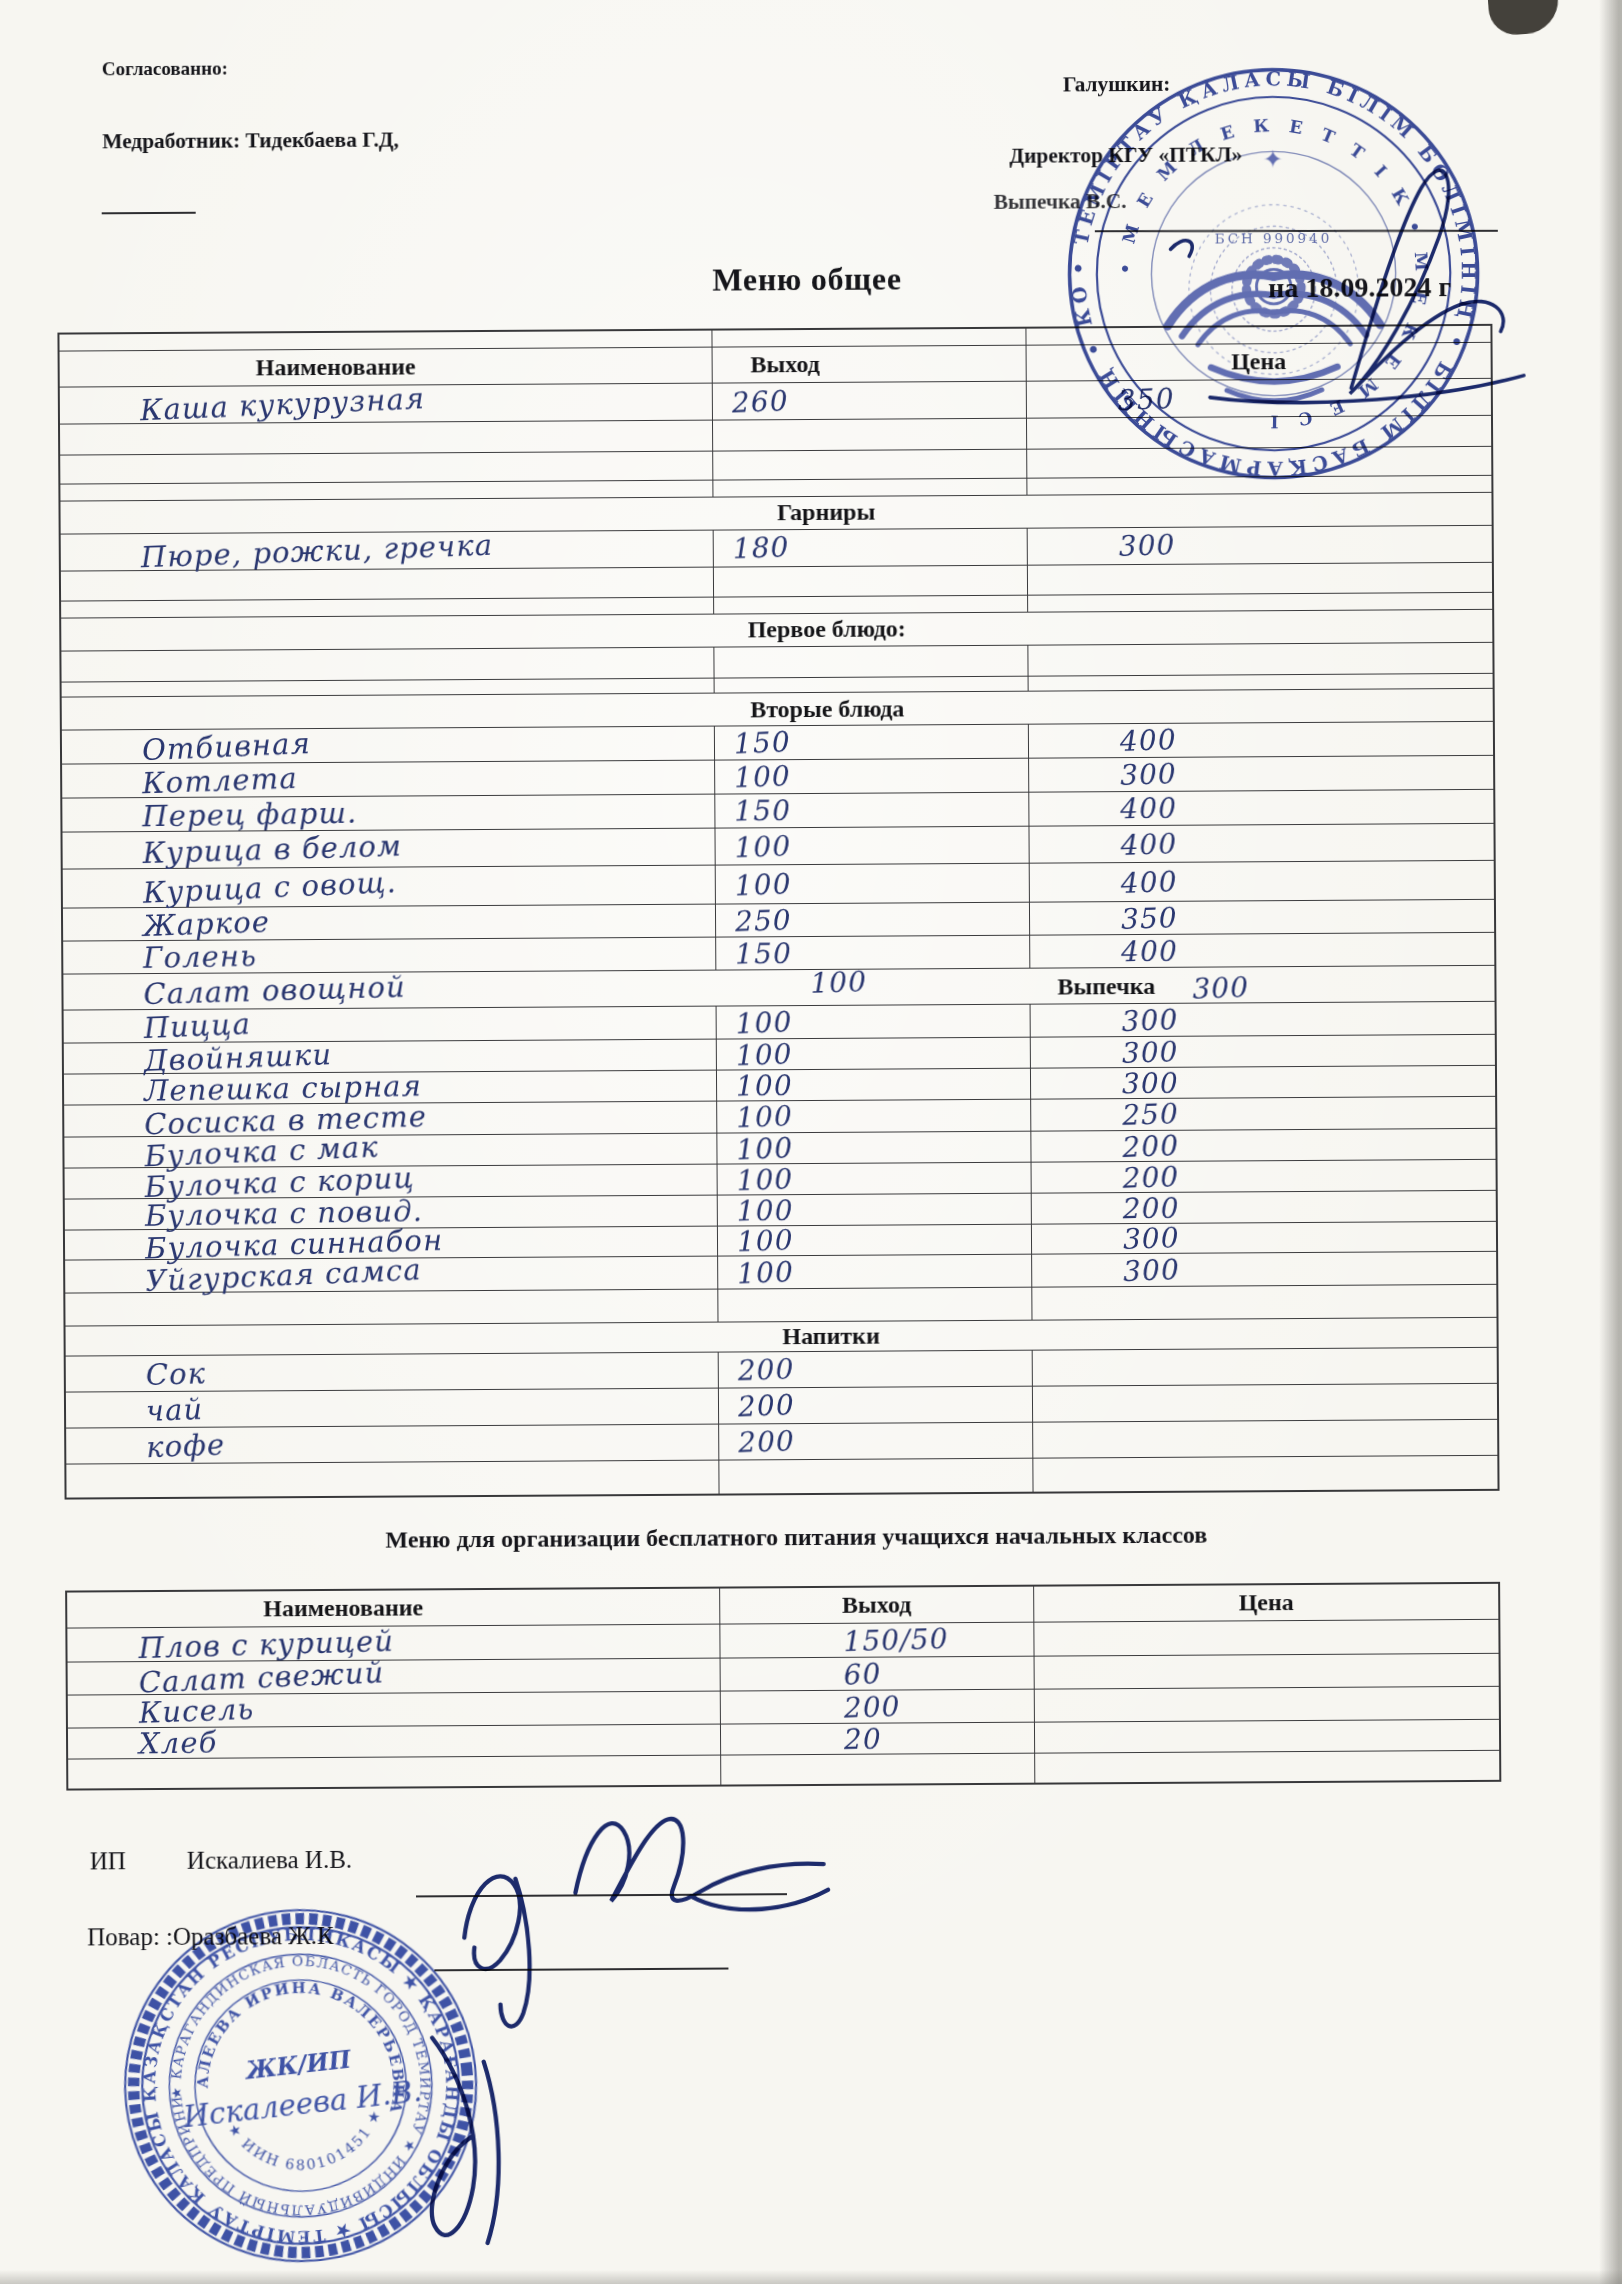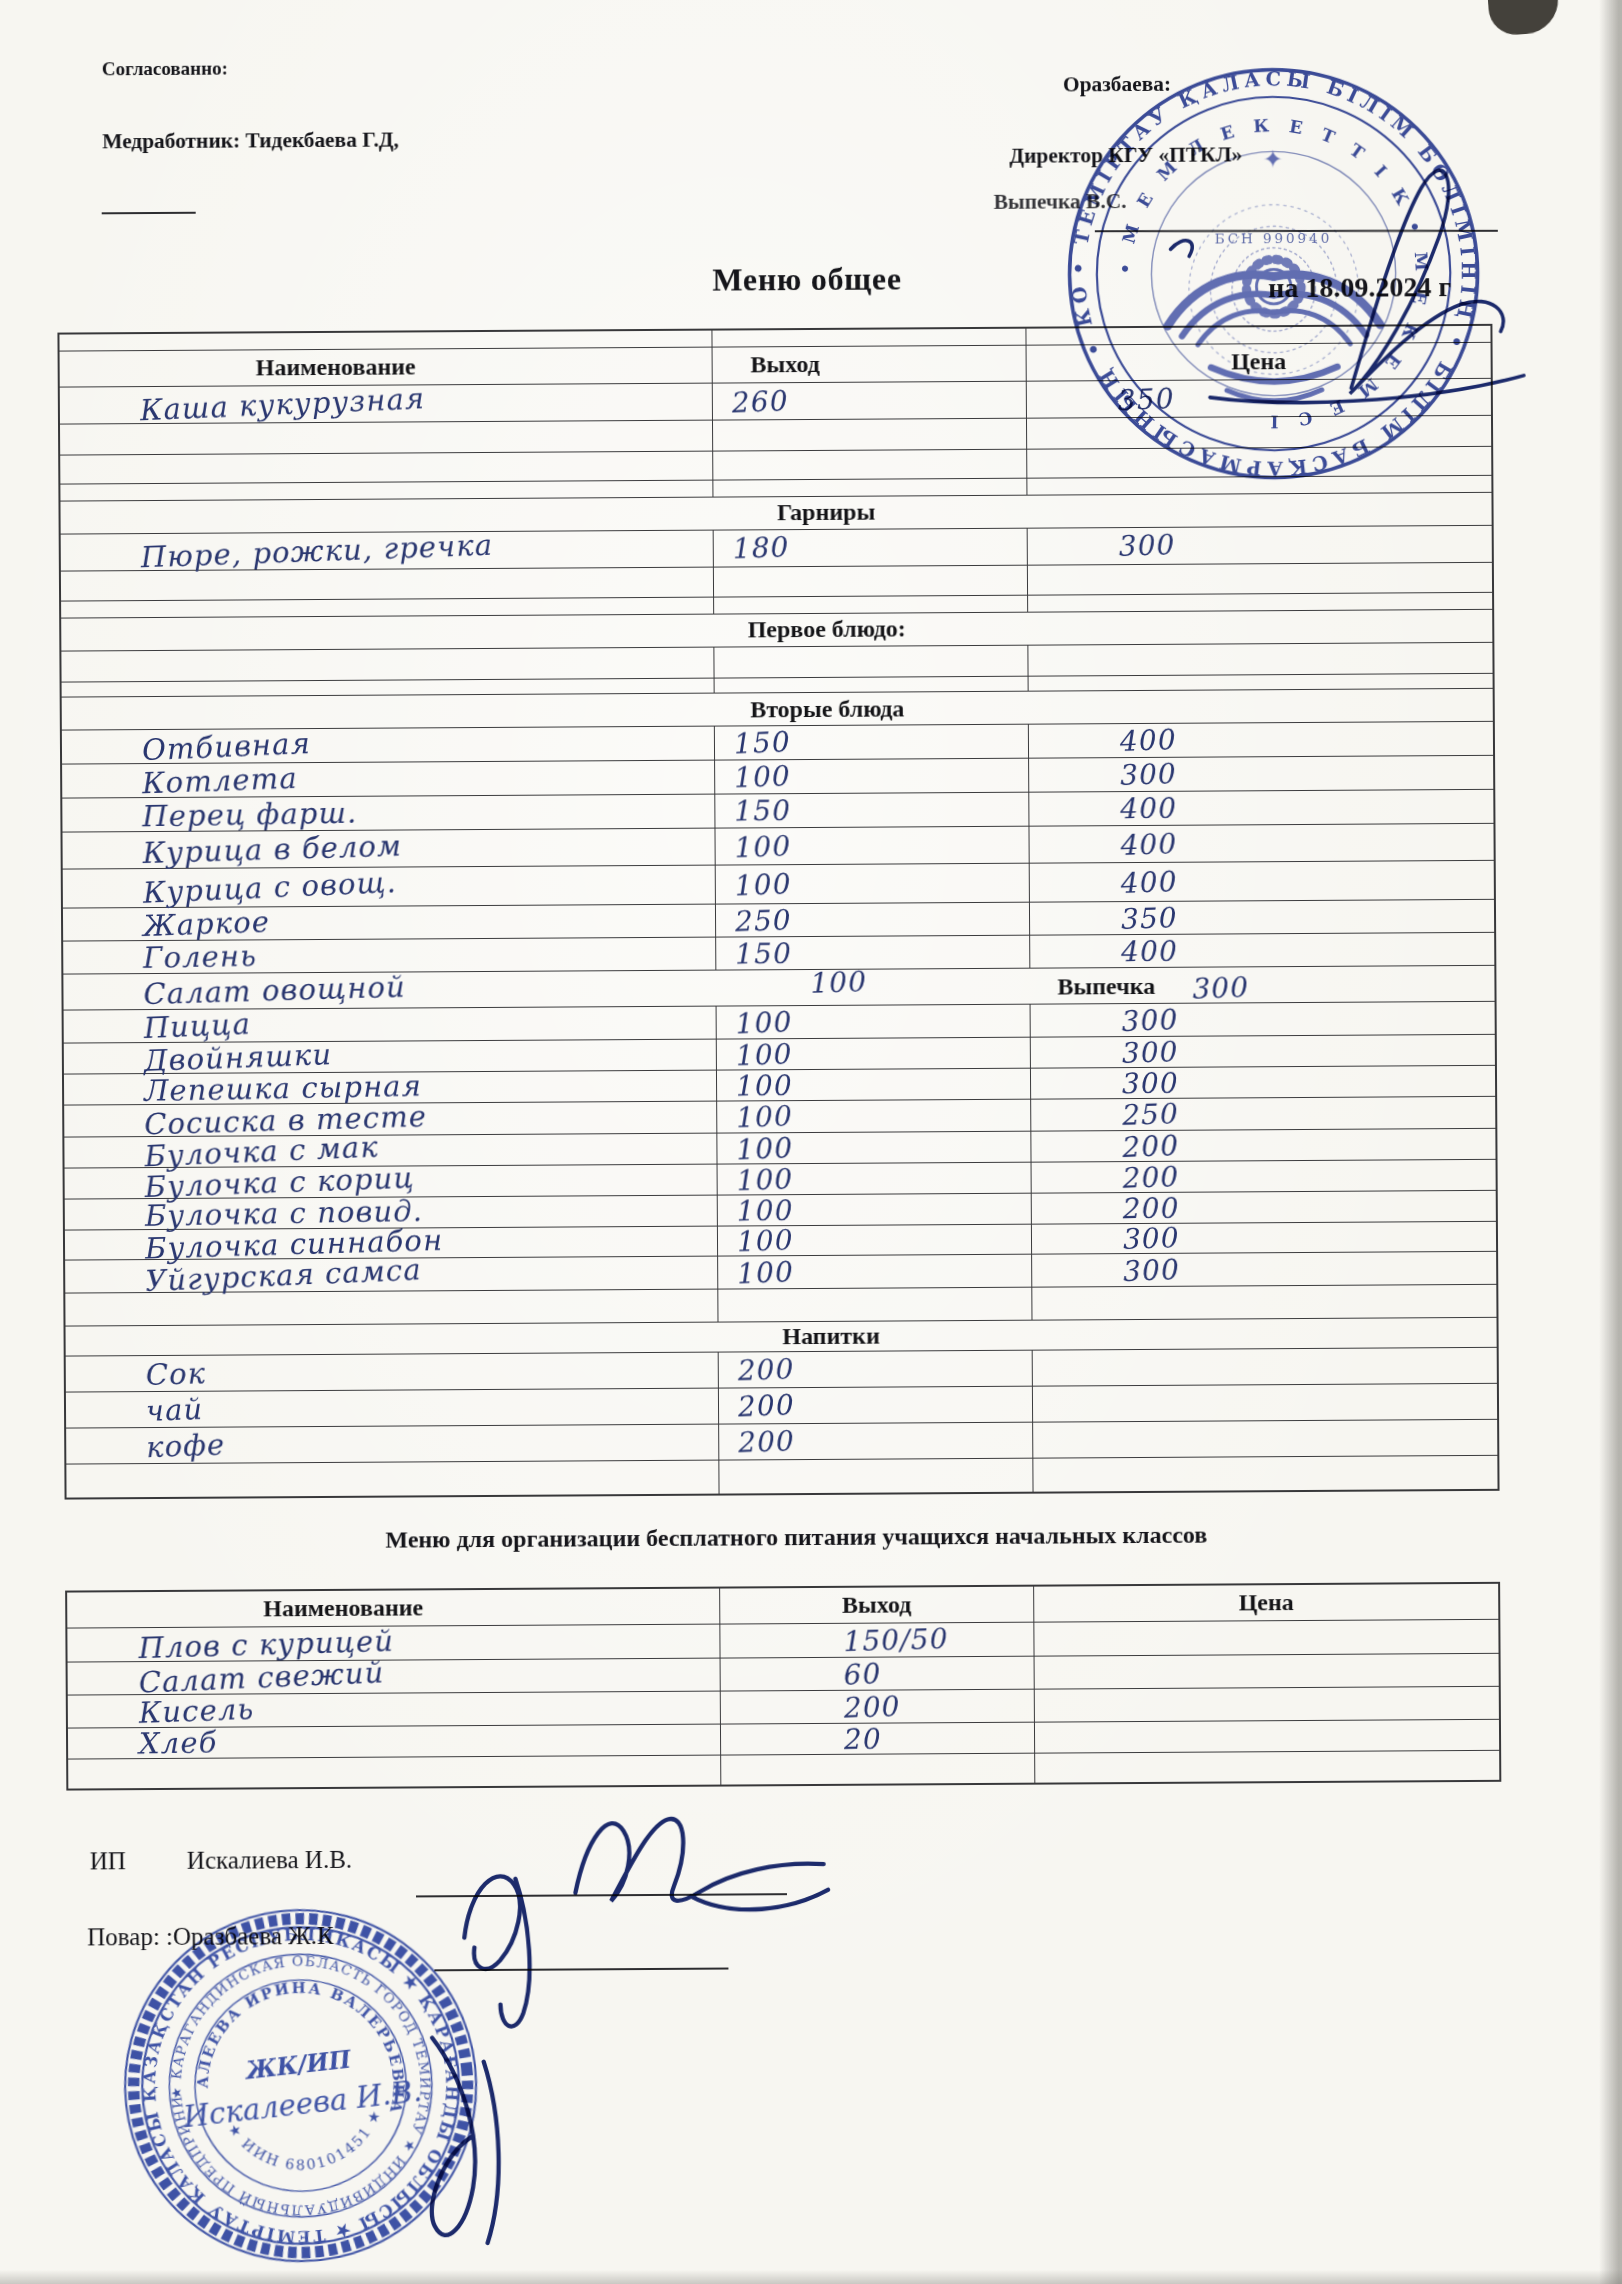--- a/index.html
+++ b/index.html
@@ -68,21 +68,21 @@
 </head>
 <body>
 
 <div class="page">
   <div class="tilt">
 
     <div class="abs pr b" style="left:107px;top:54px;font-size:19px;">Согласованно:</div>
     <div class="abs pr b" style="left:107px;top:125px;font-size:21.4px;">Медработник: Тидекбаева  Г.Д,</div>
     <div class="uline" style="left:106px;top:208px;width:94px;"></div>
 
-    <div class="abs pr b" style="left:1068px;top:74px;font-size:21.4px;">Оразбаева:</div>
+    <div class="abs pr b" style="left:1068px;top:74px;font-size:21.4px;">Галушкин:</div>
     <div class="abs pr b" style="left:1014px;top:145px;font-size:21.4px;">Директор КГУ «ПТКЛ»</div>
     <div class="abs pr b" style="left:998px;top:191px;font-size:21.4px;opacity:.85;">Выпечка В.С.</div>
     <div class="uline" style="left:1099px;top:233px;width:403px;transform:rotate(.3deg);"></div>
     <div class="abs pr b" style="left:1272px;top:275px;font-size:28px;">на 18.09.2024 г</div>
 
     <div class="abs pr b" style="left:0;width:1622px;top:261px;text-align:center;font-size:32px;letter-spacing:0.7px;">Меню общее</div>
 
     <div class="mtable" id="table-main">
         <div class="trow spacer" style="height: 17px;">
           <div class="tc tc1"></div>

